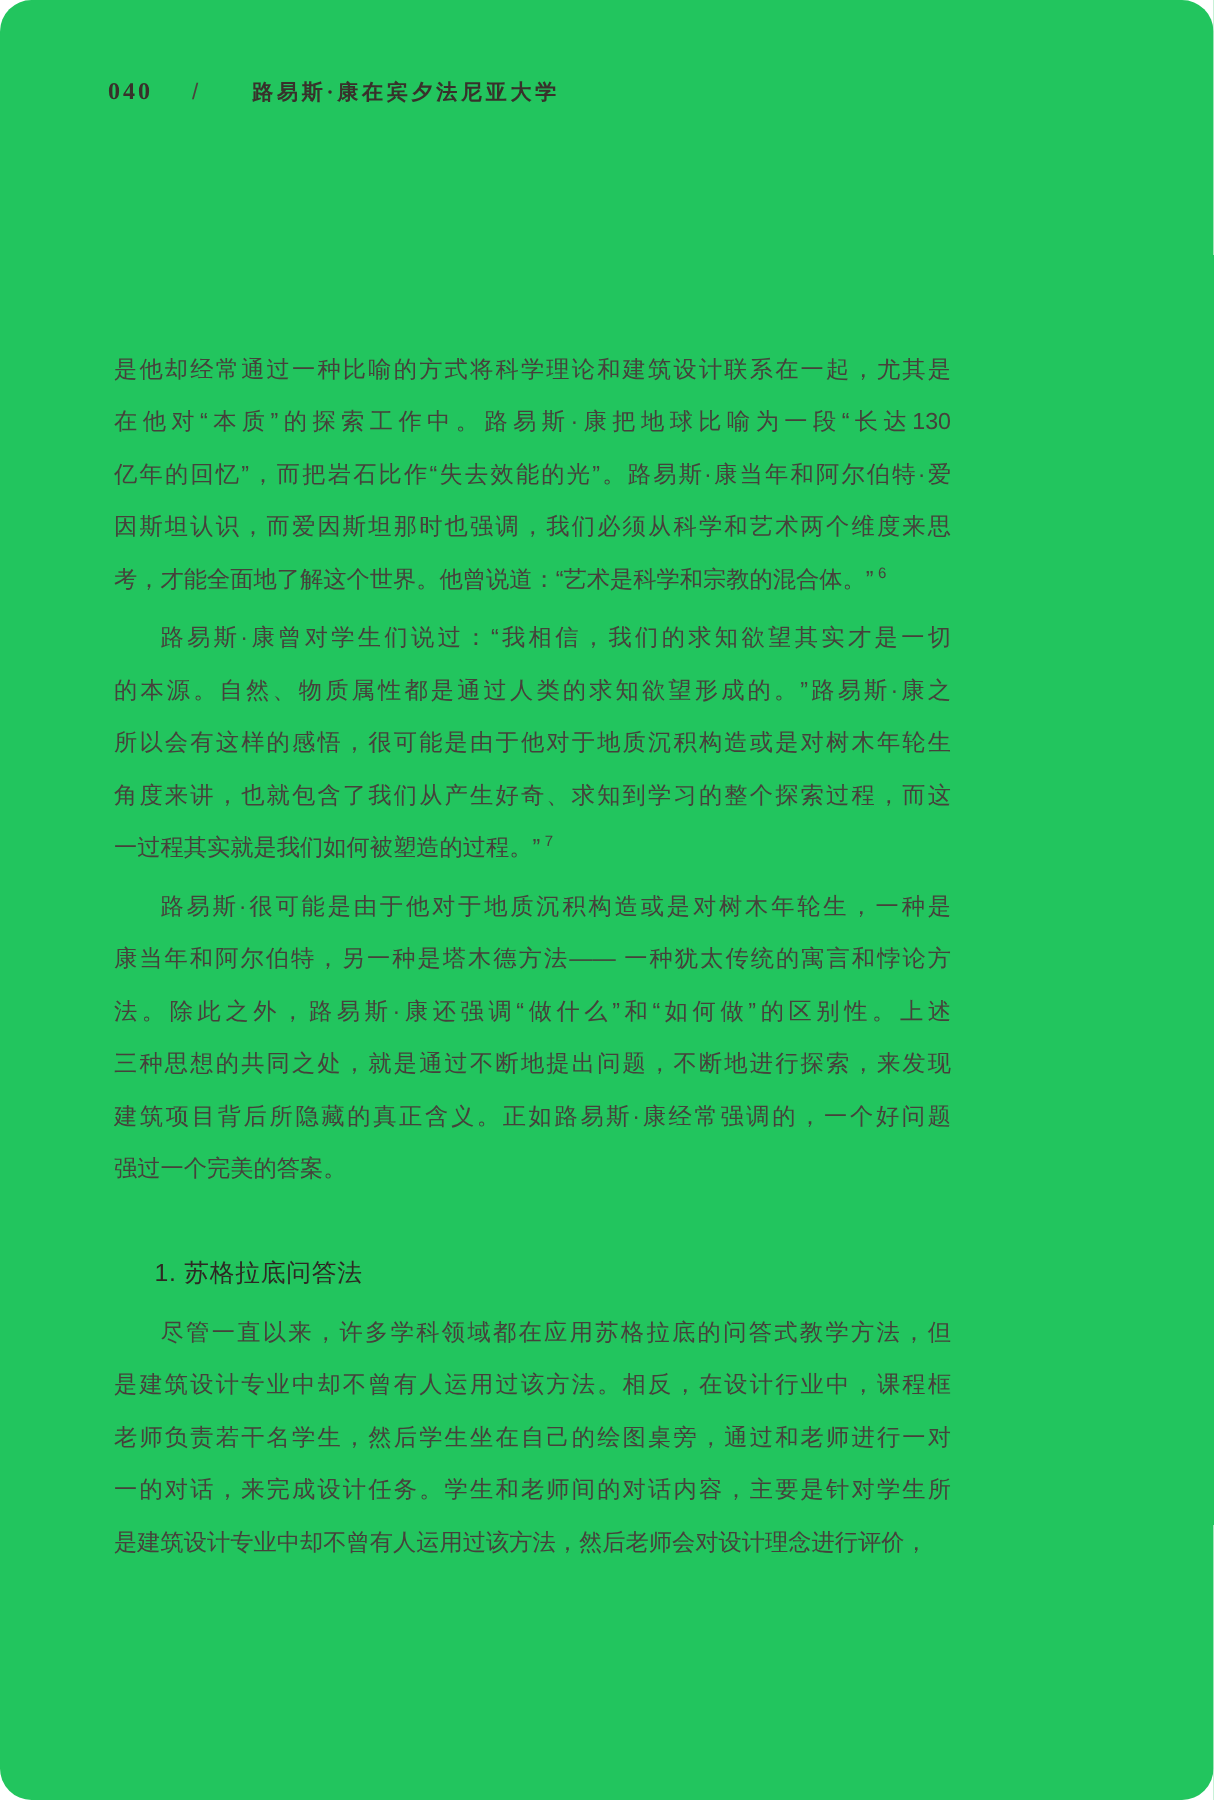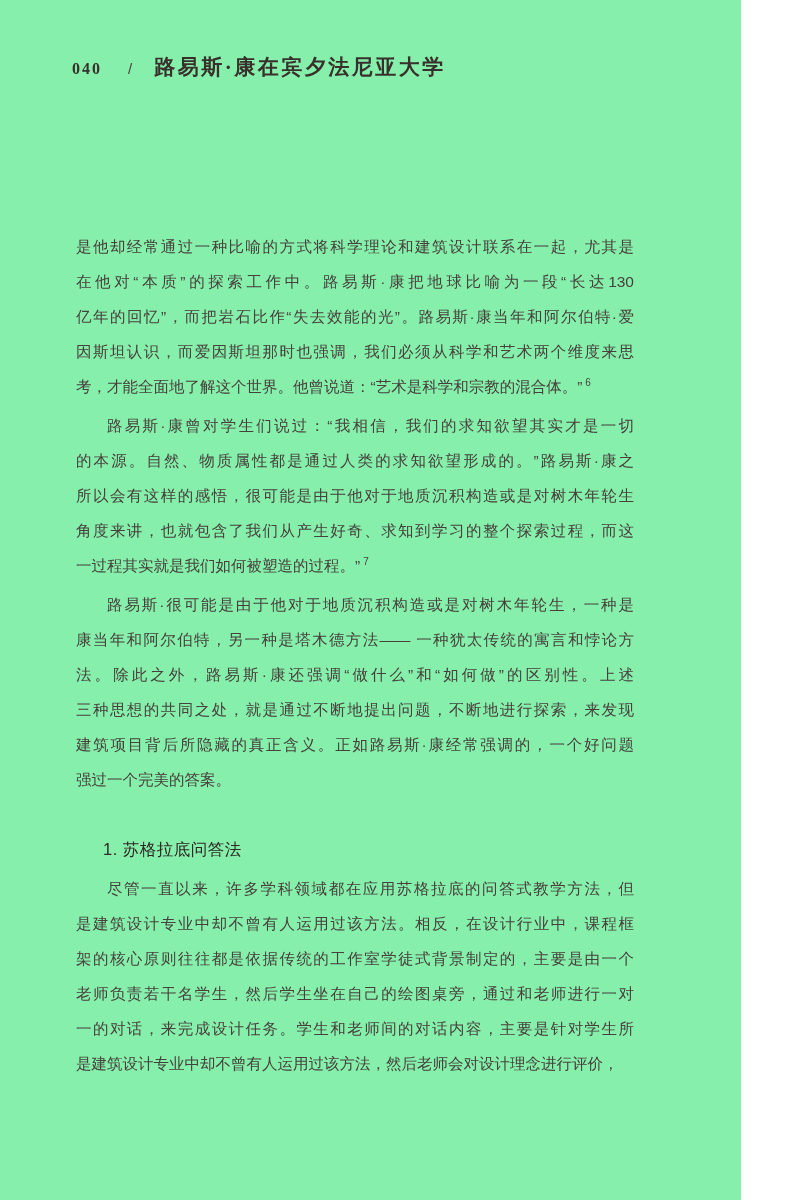--- a/index.html
+++ b/index.html
@@ -1,22 +1,23 @@
 <!DOCTYPE html>
 <html><head>
 <meta charset="utf-8">
 <style>
   html, body { margin: 0; padding: 0; background: #ffffff; }
   .page {
     position: relative;
-    width: 741px;
+    width: 809px;
     height: 1200px;
-    background: #86efac;
+    background: #22c55e;
     overflow: hidden;
     font-family: "Liberation Sans", sans-serif;
+    border-radius: 21px;
   }
   .page-header {
     position: absolute;
     left: 72px;
     top: 53px;
     display: flex;
     align-items: baseline;
     color: #38312b;
   }
   .page-number {
@@ -25,24 +26,24 @@
     font-size: 16px;
     letter-spacing: 2px;
   }
   .header-sep {
     margin-left: 26px;
     font-size: 15px;
     font-weight: normal;
     color: #4a433c;
   }
   .book-title {
-    margin-left: 22px;
+    margin-left: 36px;
     font-family: "Liberation Serif", serif;
     font-weight: bold;
-    font-size: 21px;
+    font-size: 14px;
     letter-spacing: 2.5px;
   }
   .page-body {
     position: absolute;
     left: 72px;
     top: 225px;
     width: 566px;
     color: #46413b;
     font-size: 15.5px;
   }
@@ -103,19 +104,18 @@
         <div class="line"><span>康当年和阿尔伯特，另一种是塔木德方法—— 一种犹太传统的寓言和悖论方</span></div>
         <div class="line"><span>法。除此之外，路易斯·康还强调“做什么”和“如何做”的区别性。上述</span></div>
         <div class="line"><span>三种思想的共同之处，就是通过不断地提出问题，不断地进行探索，来发现</span></div>
         <div class="line"><span>建筑项目背后所隐藏的真正含义。正如路易斯·康经常强调的，一个好问题</span></div>
         <div class="line last"><span>强过一个完美的答案。</span></div>
       </div>
       <div class="section-heading">1. 苏格拉底问答法</div>
       <div class="paragraph">
         <div class="line indent"><span>尽管一直以来，许多学科领域都在应用苏格拉底的问答式教学方法，但</span></div>
         <div class="line"><span>是建筑设计专业中却不曾有人运用过该方法。相反，在设计行业中，课程框</span></div>
-        <div class="line"><span>架的核心原则往往都是依据传统的工作室学徒式背景制定的，主要是由一个</span></div>
         <div class="line"><span>老师负责若干名学生，然后学生坐在自己的绘图桌旁，通过和老师进行一对</span></div>
         <div class="line"><span>一的对话，来完成设计任务。学生和老师间的对话内容，主要是针对学生所</span></div>
         <div class="line last"><span>是建筑设计专业中却不曾有人运用过该方法，然后老师会对设计理念进行评价，</span></div>
       </div>
     </div>
 </div>
 
 </body></html>

